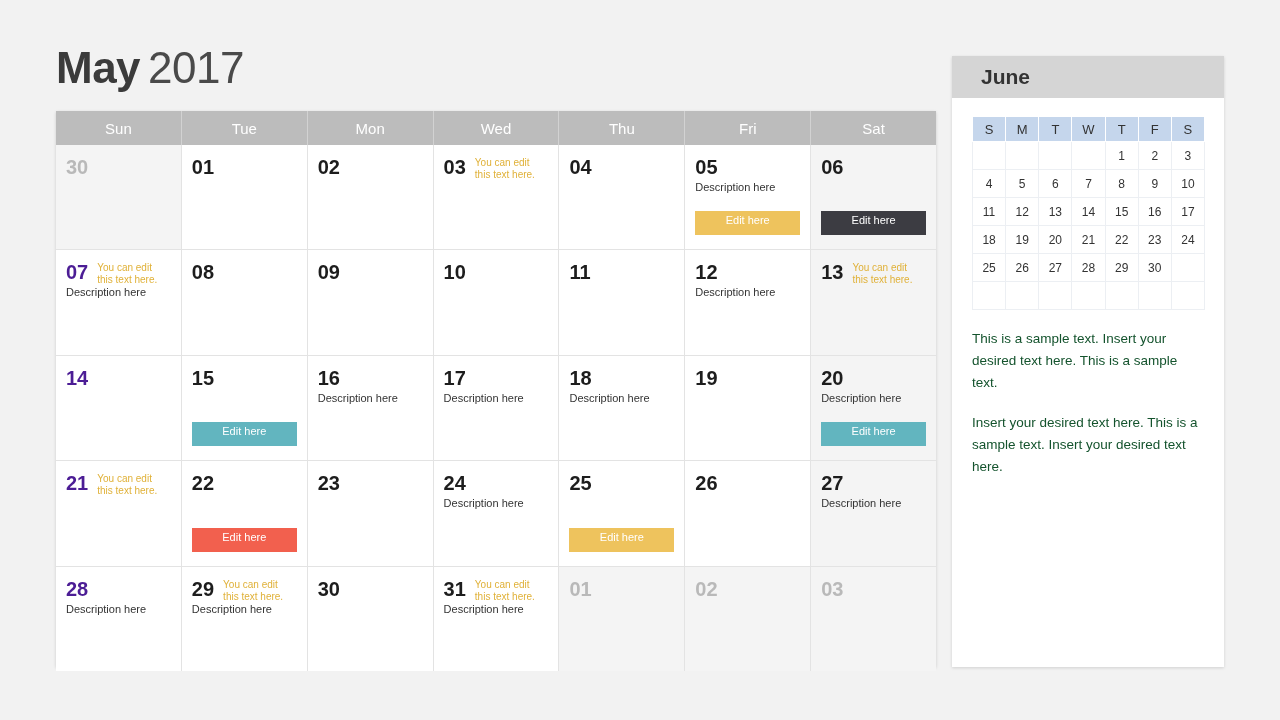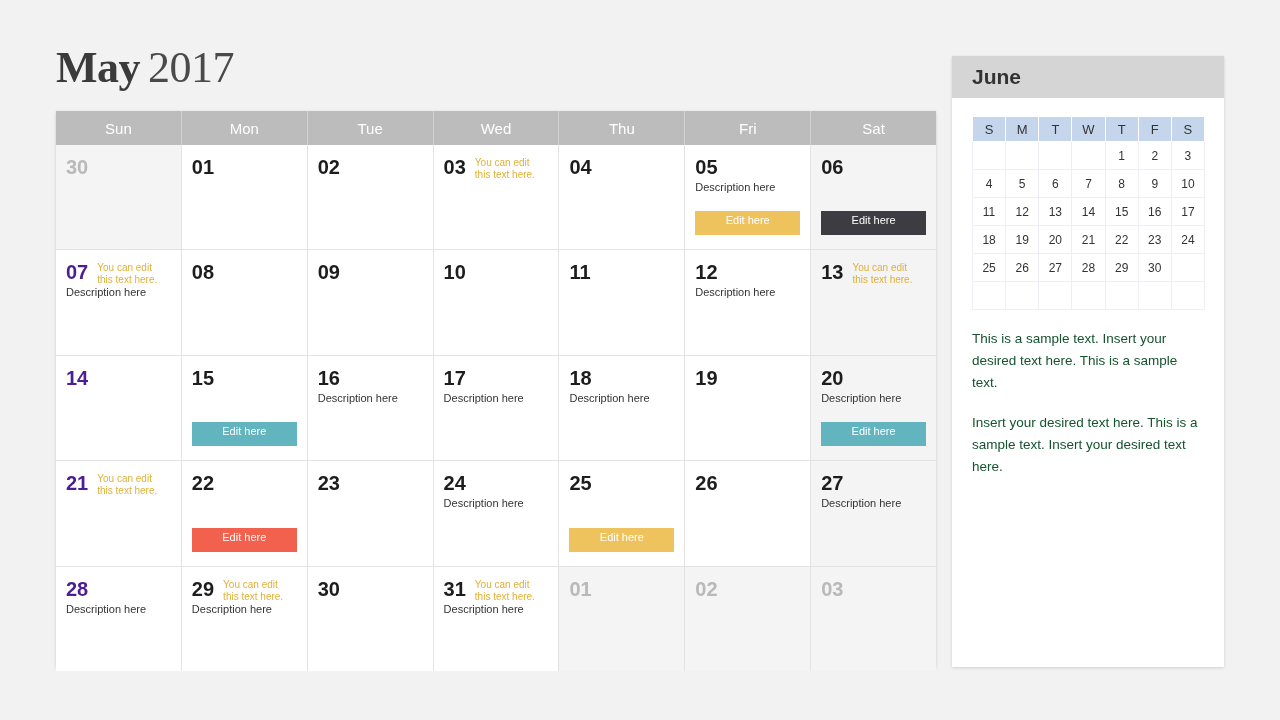--- a/index.html
+++ b/index.html
@@ -18,21 +18,20 @@
   
   #page-title {
     position: absolute;
     left: 56px;
     top: 40px;
     font-size: 44px;
     line-height: 56px;
     color: #3b3b3b;
     letter-spacing: -0.5px;
     white-space: nowrap;
-    font-family: Liberation Serif, serif;
   }
   #page-title .month { font-weight: bold; }
   #page-title .year  { font-weight: normal; color: #4a4a4a; margin-left: 8px; }
 
   
   #calendar {
     position: absolute;
     left: 56px;
     top: 111px;
     width: 880px;
@@ -133,20 +132,21 @@
     background: #d5d5d5;
     display: flex;
     align-items: center;
     padding-left: 20px;
     box-sizing: border-box;
   }
   #sidebar-header .title {
     font-size: 21px;
     font-weight: bold;
     color: #333333;
+    margin-left: 9px;
   }
   #sidebar-body {
     background: #ffffff;
     height: 569px;
     padding: 18px 20px 0 20px;
     box-sizing: border-box;
   }
 
   
   #mini-calendar {
@@ -182,22 +182,22 @@
 </head>
 <body>
 
 <div id="page-title">
   <span class="month">May</span><span class="year">2017</span>
 </div>
 
 <div id="calendar">
   <div id="weekday-header">
       <div class="weekday-cell">Sun</div>
+      <div class="weekday-cell">Tue</div>
       <div class="weekday-cell">Mon</div>
-      <div class="weekday-cell">Tue</div>
       <div class="weekday-cell">Wed</div>
       <div class="weekday-cell">Thu</div>
       <div class="weekday-cell">Fri</div>
       <div class="weekday-cell">Sat</div>
     </div>
   <div id="weeks-container">
       <div class="week-row">
         <div class="day-cell shaded">
           <div class="day-head">
             <span class="day-num muted">30</span>

